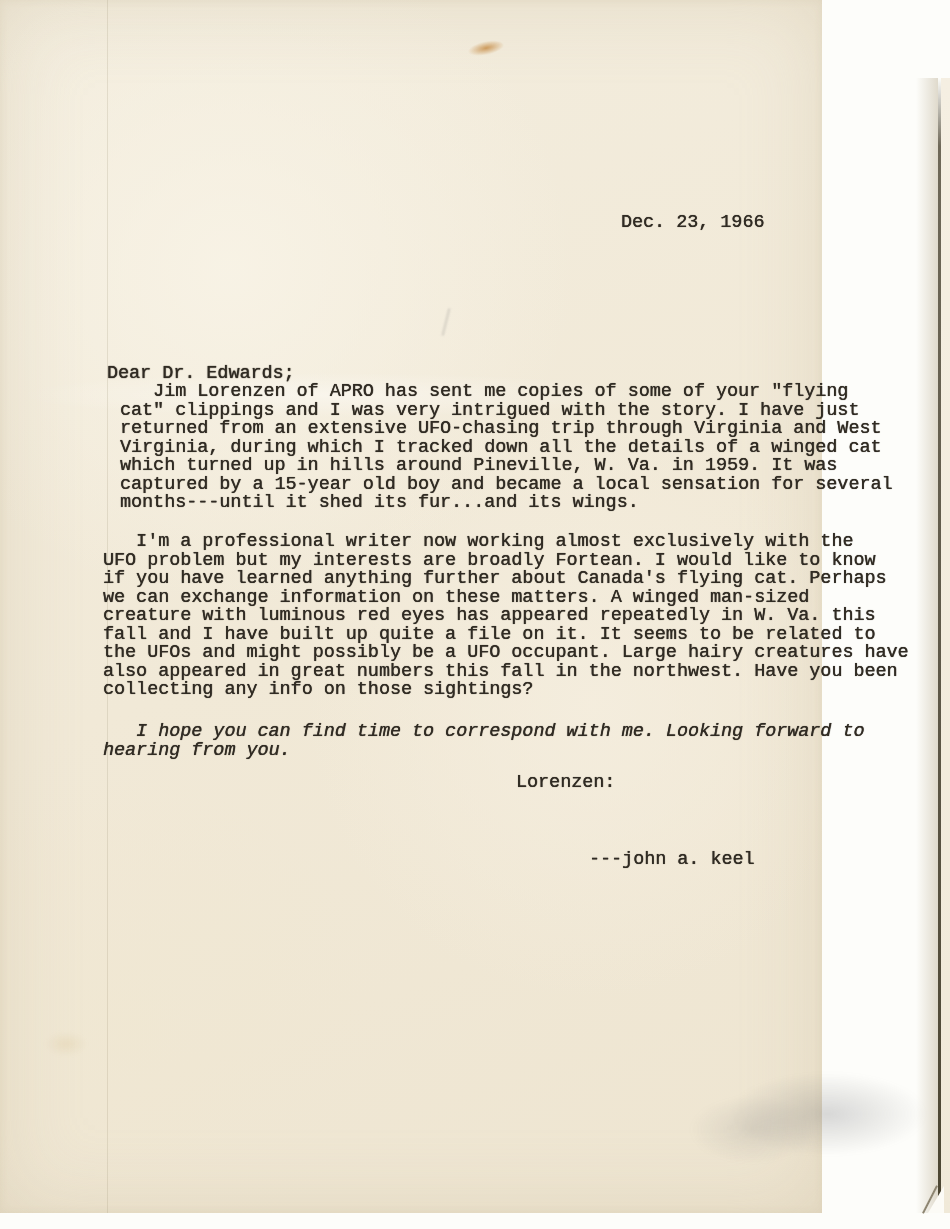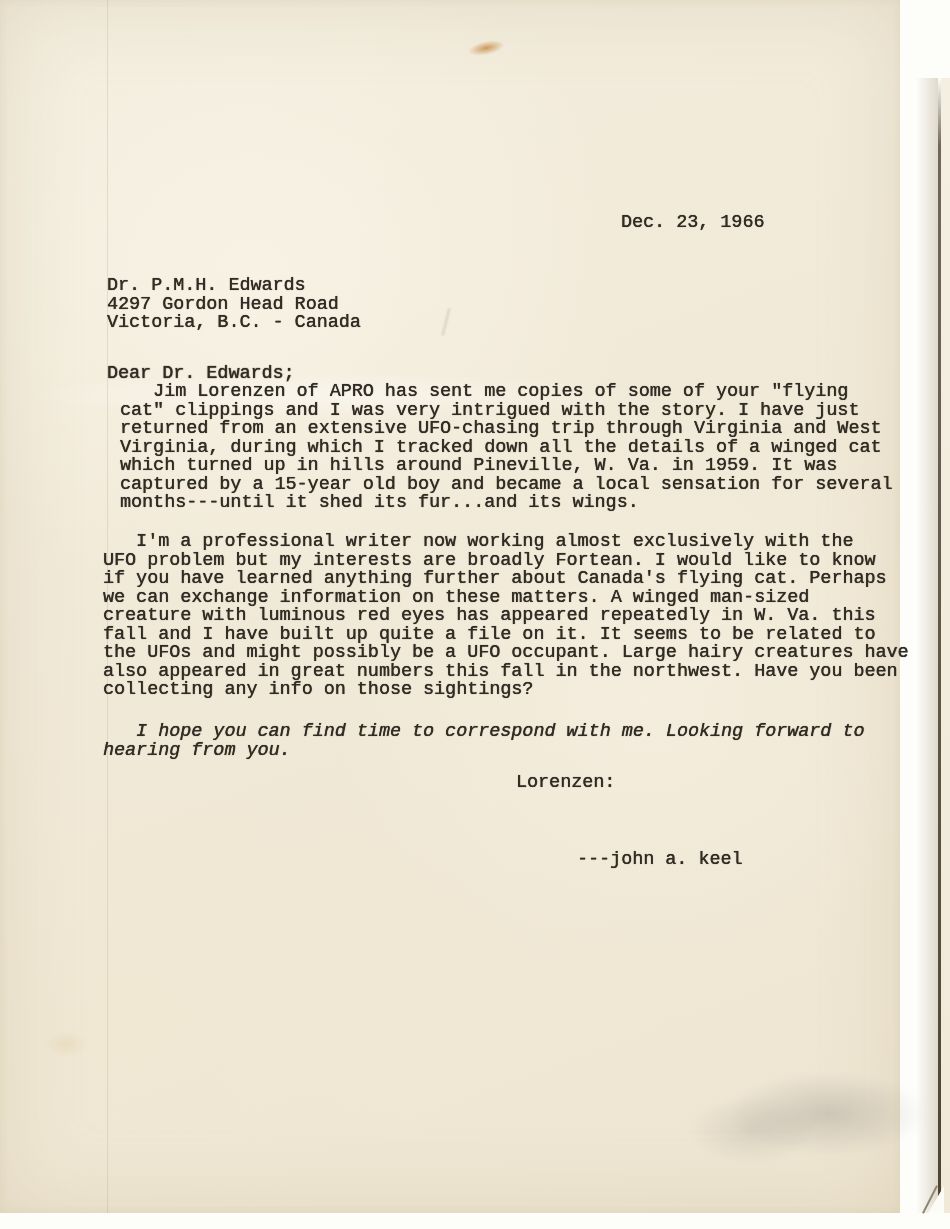--- a/index.html
+++ b/index.html
@@ -5,21 +5,21 @@
 <style>
   html,body{margin:0;padding:0;}
   body{
     width:950px;height:1229px;position:relative;overflow:hidden;
     background:#fdfdfa;
     font-family:"Liberation Mono","DejaVu Sans Mono",monospace;
   }
   .scan{position:absolute;inset:0;}
   
   .paper{
-    position:absolute;left:0;top:0;width:900px;height:1213px;
+    position:absolute;left:0;top:0;width:822px;height:1213px;
     background:
       radial-gradient(420px 30px at 330px 395px, rgba(255,255,255,0.40), rgba(255,255,255,0) 75%),
       radial-gradient(60% 40% at 28% 22%, rgba(248,243,230,0.9) 0%, rgba(248,243,230,0) 70%),
       radial-gradient(50% 35% at 72% 58%, rgba(245,238,223,0.8) 0%, rgba(245,238,223,0) 70%),
       radial-gradient(45% 30% at 15% 85%, rgba(240,231,210,0.7) 0%, rgba(240,231,210,0) 70%),
       linear-gradient(160deg,#f3edde 0%,#f1e9d7 50%,#eee5d1 100%);
     box-shadow: inset 0 0 80px rgba(196,180,148,0.32), inset 0 0 10px rgba(196,180,148,0.22);
   }
   
   .crease{
@@ -77,38 +77,35 @@
     text-shadow:0 0 0.8px currentColor, 0.4px 0.4px 0.6px rgba(48,43,35,0.45);
     letter-spacing:0;
   }
   .t-date{left:621px;top:214px;}
   .t-recipient{left:107px;top:277px;}
   .t-salutation{left:107px;top:365px;text-shadow:0 0 1.1px currentColor,0.5px 0.4px 0.7px rgba(48,43,35,0.55);}
   .t-p1{left:103px;top:383px;margin-left:17px;}
   .t-p2{left:103px;top:533px;}
   .t-p3{left:103px;top:723px;font-style:italic;}
   .t-closing{left:516px;top:774px;}
-  .t-signature{left:577px;top:851px;text-align:center;}
+  .t-signature{left:589px;top:851px;text-align:center;}
 </style>
 </head>
 <body style="--ink: #302b23;">
 
 <div class="scan">
 
   <div class="paper">
     <div class="crease"></div>
     <div class="stain"></div>
     <div class="slash"></div>
     <div class="smudge"></div>
     <div class="blotch"></div>
 
     <div class="type t-date">Dec. 23, 1966</div>
-    <div class="type t-recipient">Dr. P.M.H. Edwards
-4297 Gordon Head Road
-Victoria, B.C. - Canada</div>
     <div class="type t-salutation">Dear Dr. Edwards;</div>
     <div class="type t-p1">   Jim Lorenzen of APRO has sent me copies of some of your "flying
 cat" clippings and I was very intrigued with the story. I have just
 returned from an extensive UFO-chasing trip through Virginia and West
 Virginia, during which I tracked down all the details of a winged cat
 which turned up in hills around Pineville, W. Va. in 1959. It was
 captured by a 15-year old boy and became a local sensation for several
 months---until it shed its fur...and its wings.</div>
     <div class="type t-p2">   I'm a professional writer now working almost exclusively with the
 UFO problem but my interests are broadly Fortean. I would like to know

